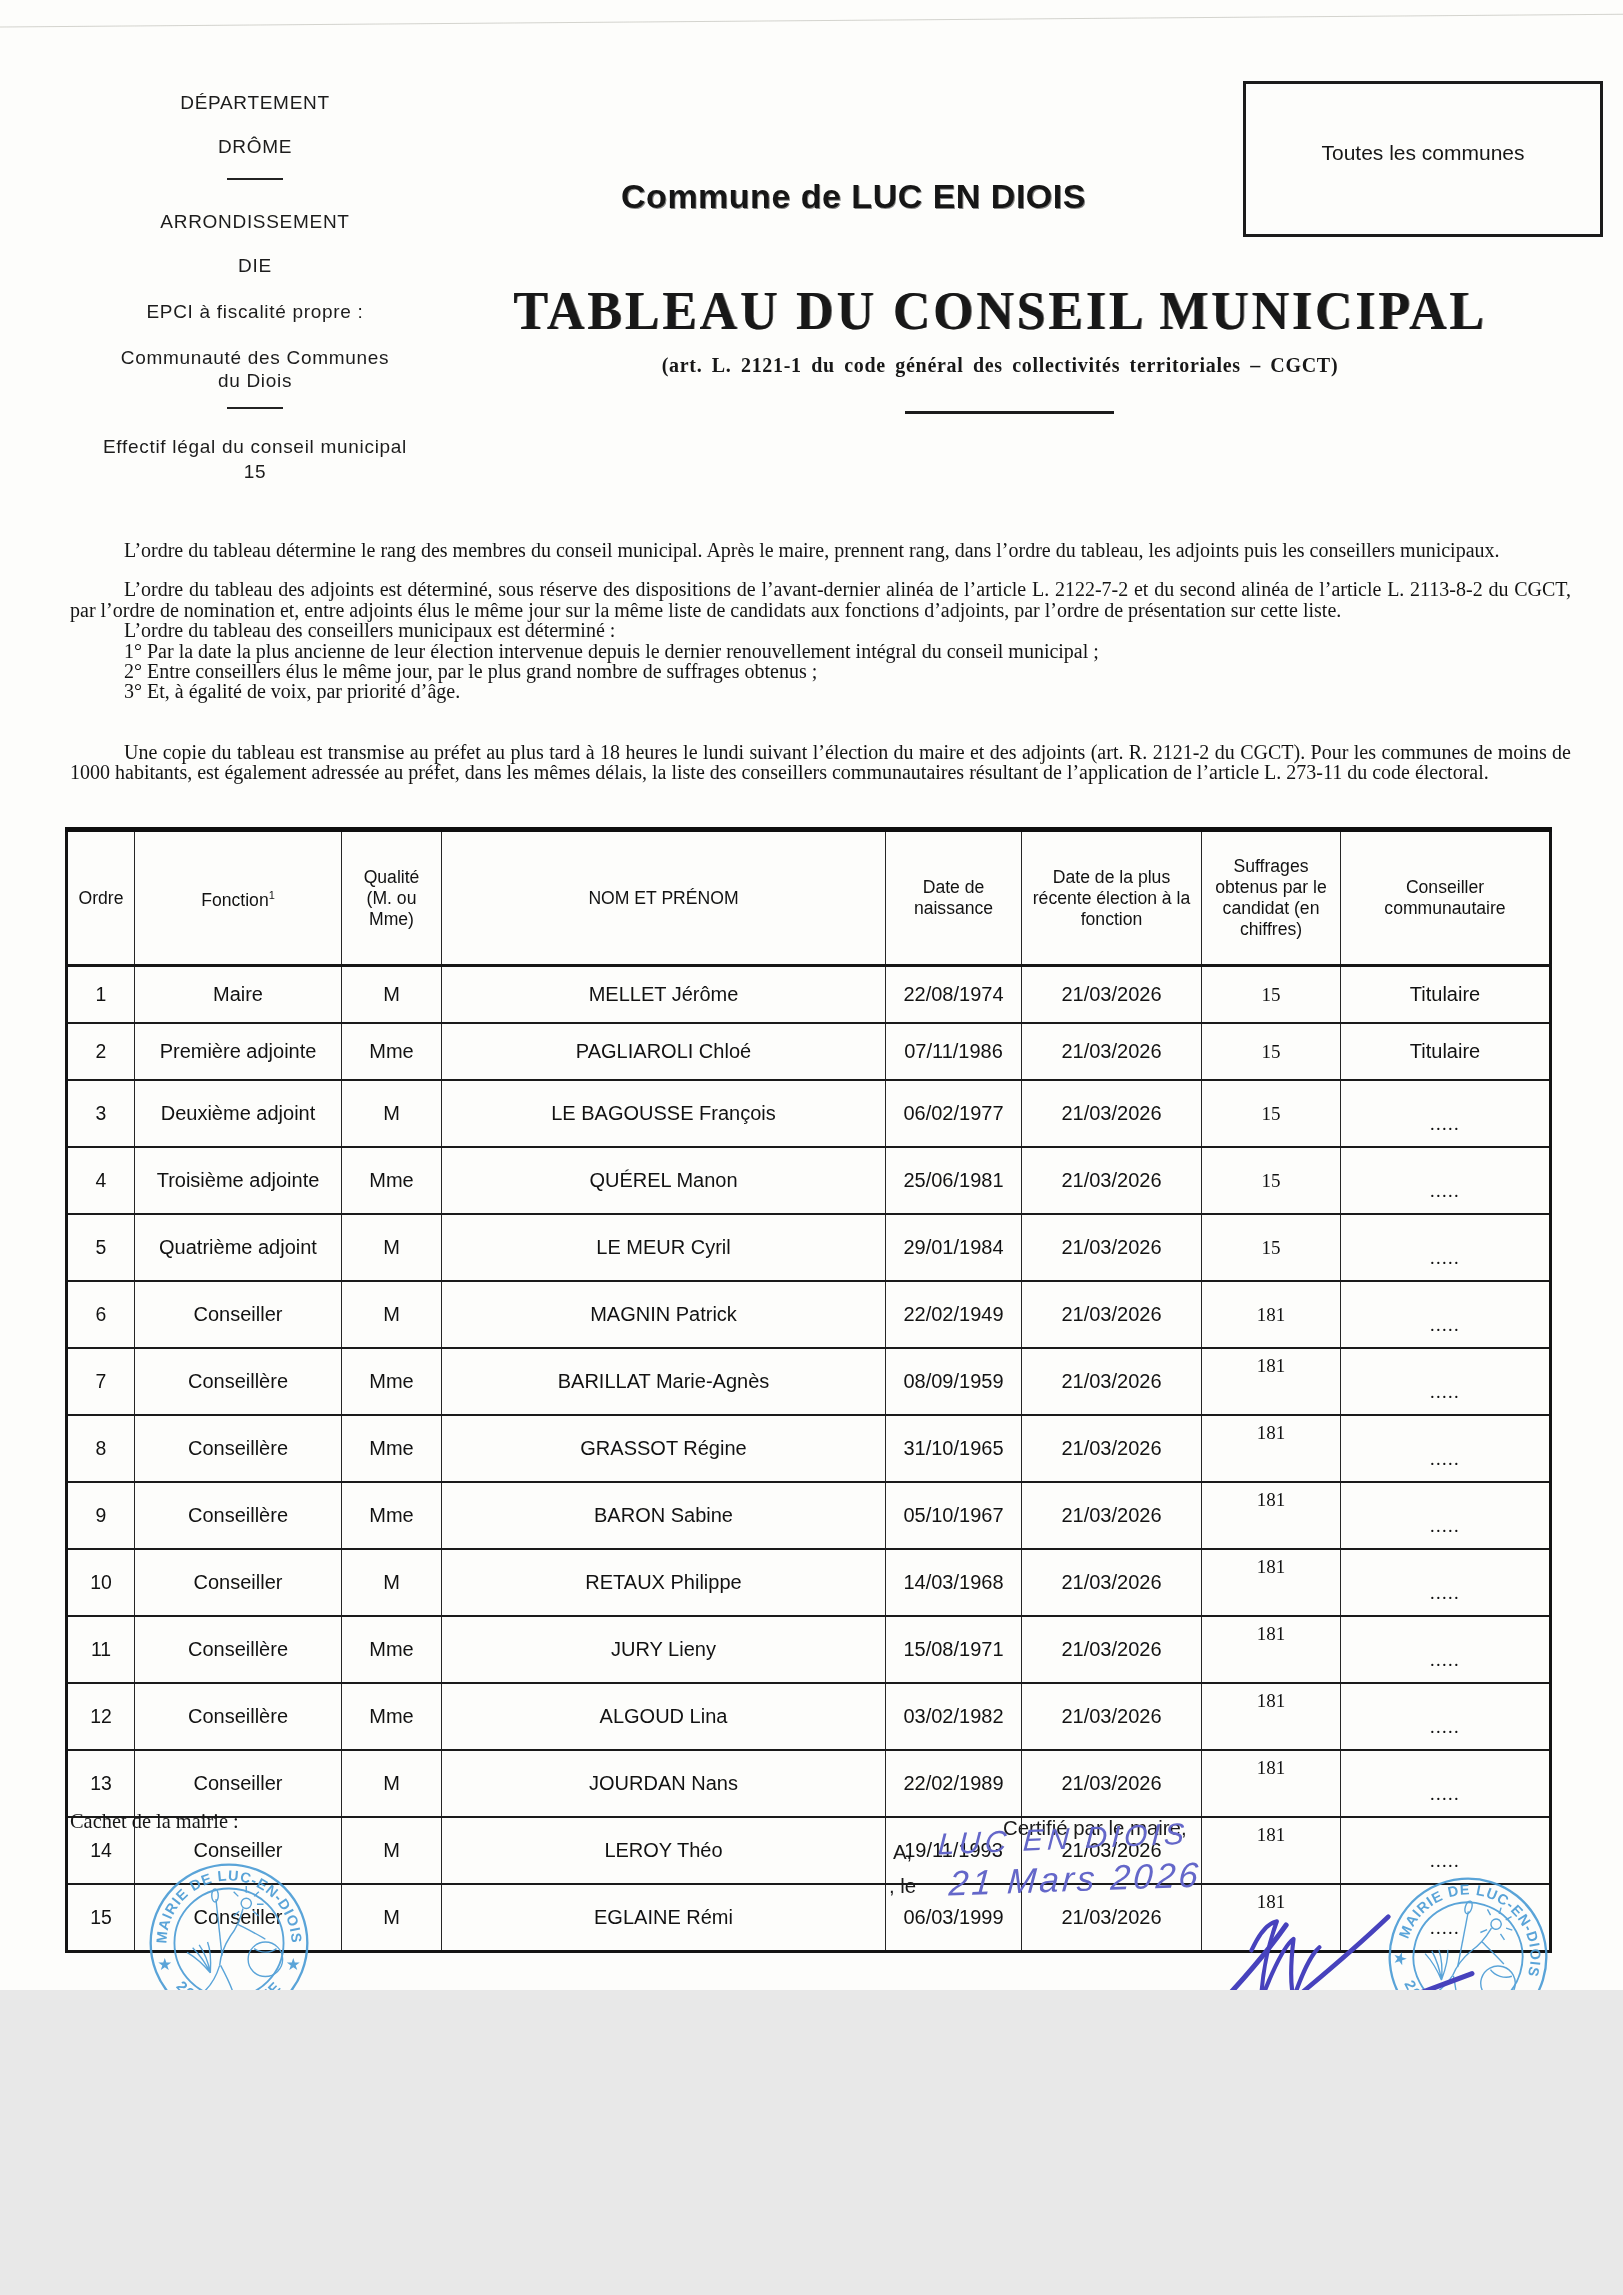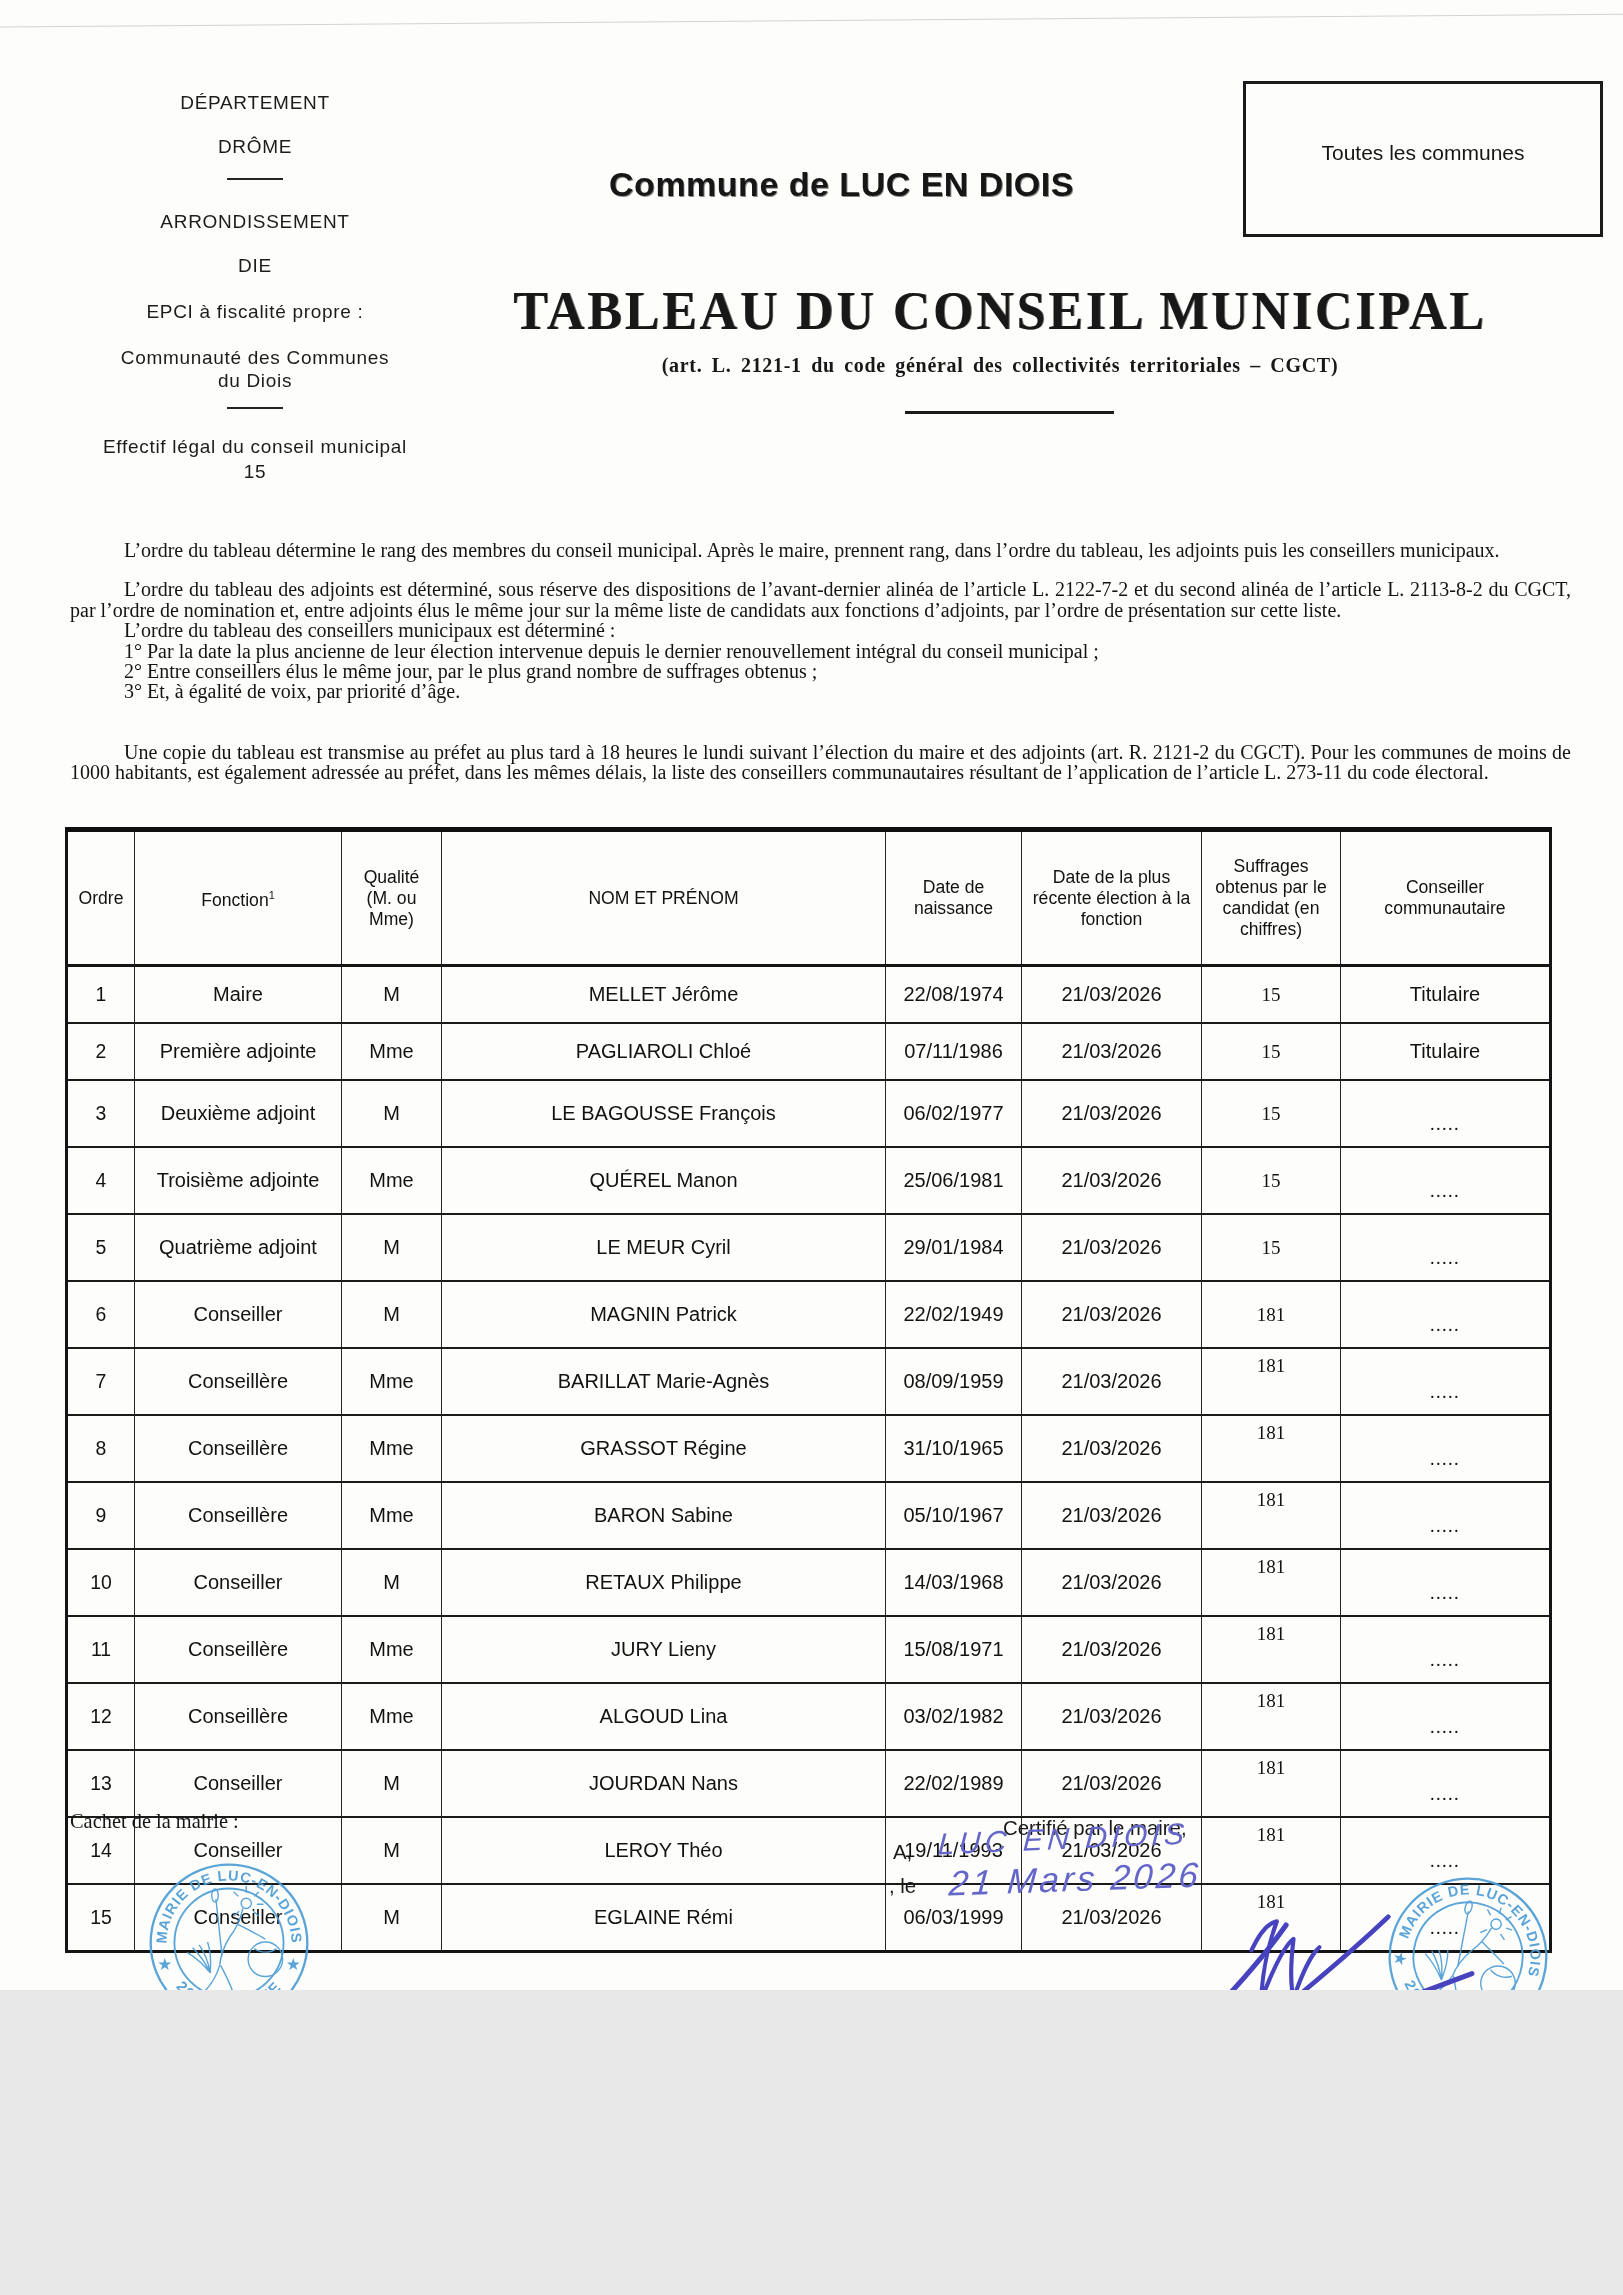--- a/index.html
+++ b/index.html
@@ -25,21 +25,21 @@
   .hrule { width:56px; height:1.9px; background:#232323; margin:0 auto; }
   .mt45{margin-top:21px} .mt48{margin-top:20.4px} .mt40{margin-top:30px}
   .mt52{margin-top:23px} .mt30{margin-top:15px} .mt56{margin-top:26px} .mt4{margin-top:2.8px}
 
   
   .corner-box { position:absolute; left:1243px; top:81px; width:360px; height:156px;
     border:3.2px solid #1b1b1b; display:flex; align-items:center; justify-content:center;
     padding-bottom:12px; box-sizing:border-box; font-size:21px; color:#161616; }
 
   
-  .commune-title { position:absolute; left:583px; top:161px; width:509px; margin:4px;
+  .commune-title { position:absolute; left:583px; top:161px; width:509px; margin:16px;
     text-align:center; font-weight:bold; font-size:34px; letter-spacing:0.5px; color:#161616;
     text-shadow:0.9px 0.5px 0 rgba(40,40,40,.55); }
   .main-title { position:absolute; left:507px; top:281px; width:986px; margin:0;
     text-align:center; font-family:"Liberation Serif", serif; font-weight:700;
     font-size:52px; letter-spacing:2.8px; color:#181818; transform:scaleY(1.05);
     text-shadow:0.9px 0.5px 0 rgba(30,30,30,.6); white-space:nowrap; }
   .subtitle { position:absolute; left:507px; top:354px; width:986px; text-align:center;
     font-family:"Liberation Serif", serif; font-weight:700; font-size:20px;
     letter-spacing:0.7px; word-spacing:3.7px; color:#181818; white-space:nowrap; }
   .subtitle-rule { position:absolute; left:905px; top:411px; width:209px; height:3.2px; background:#1c1c1c; }

